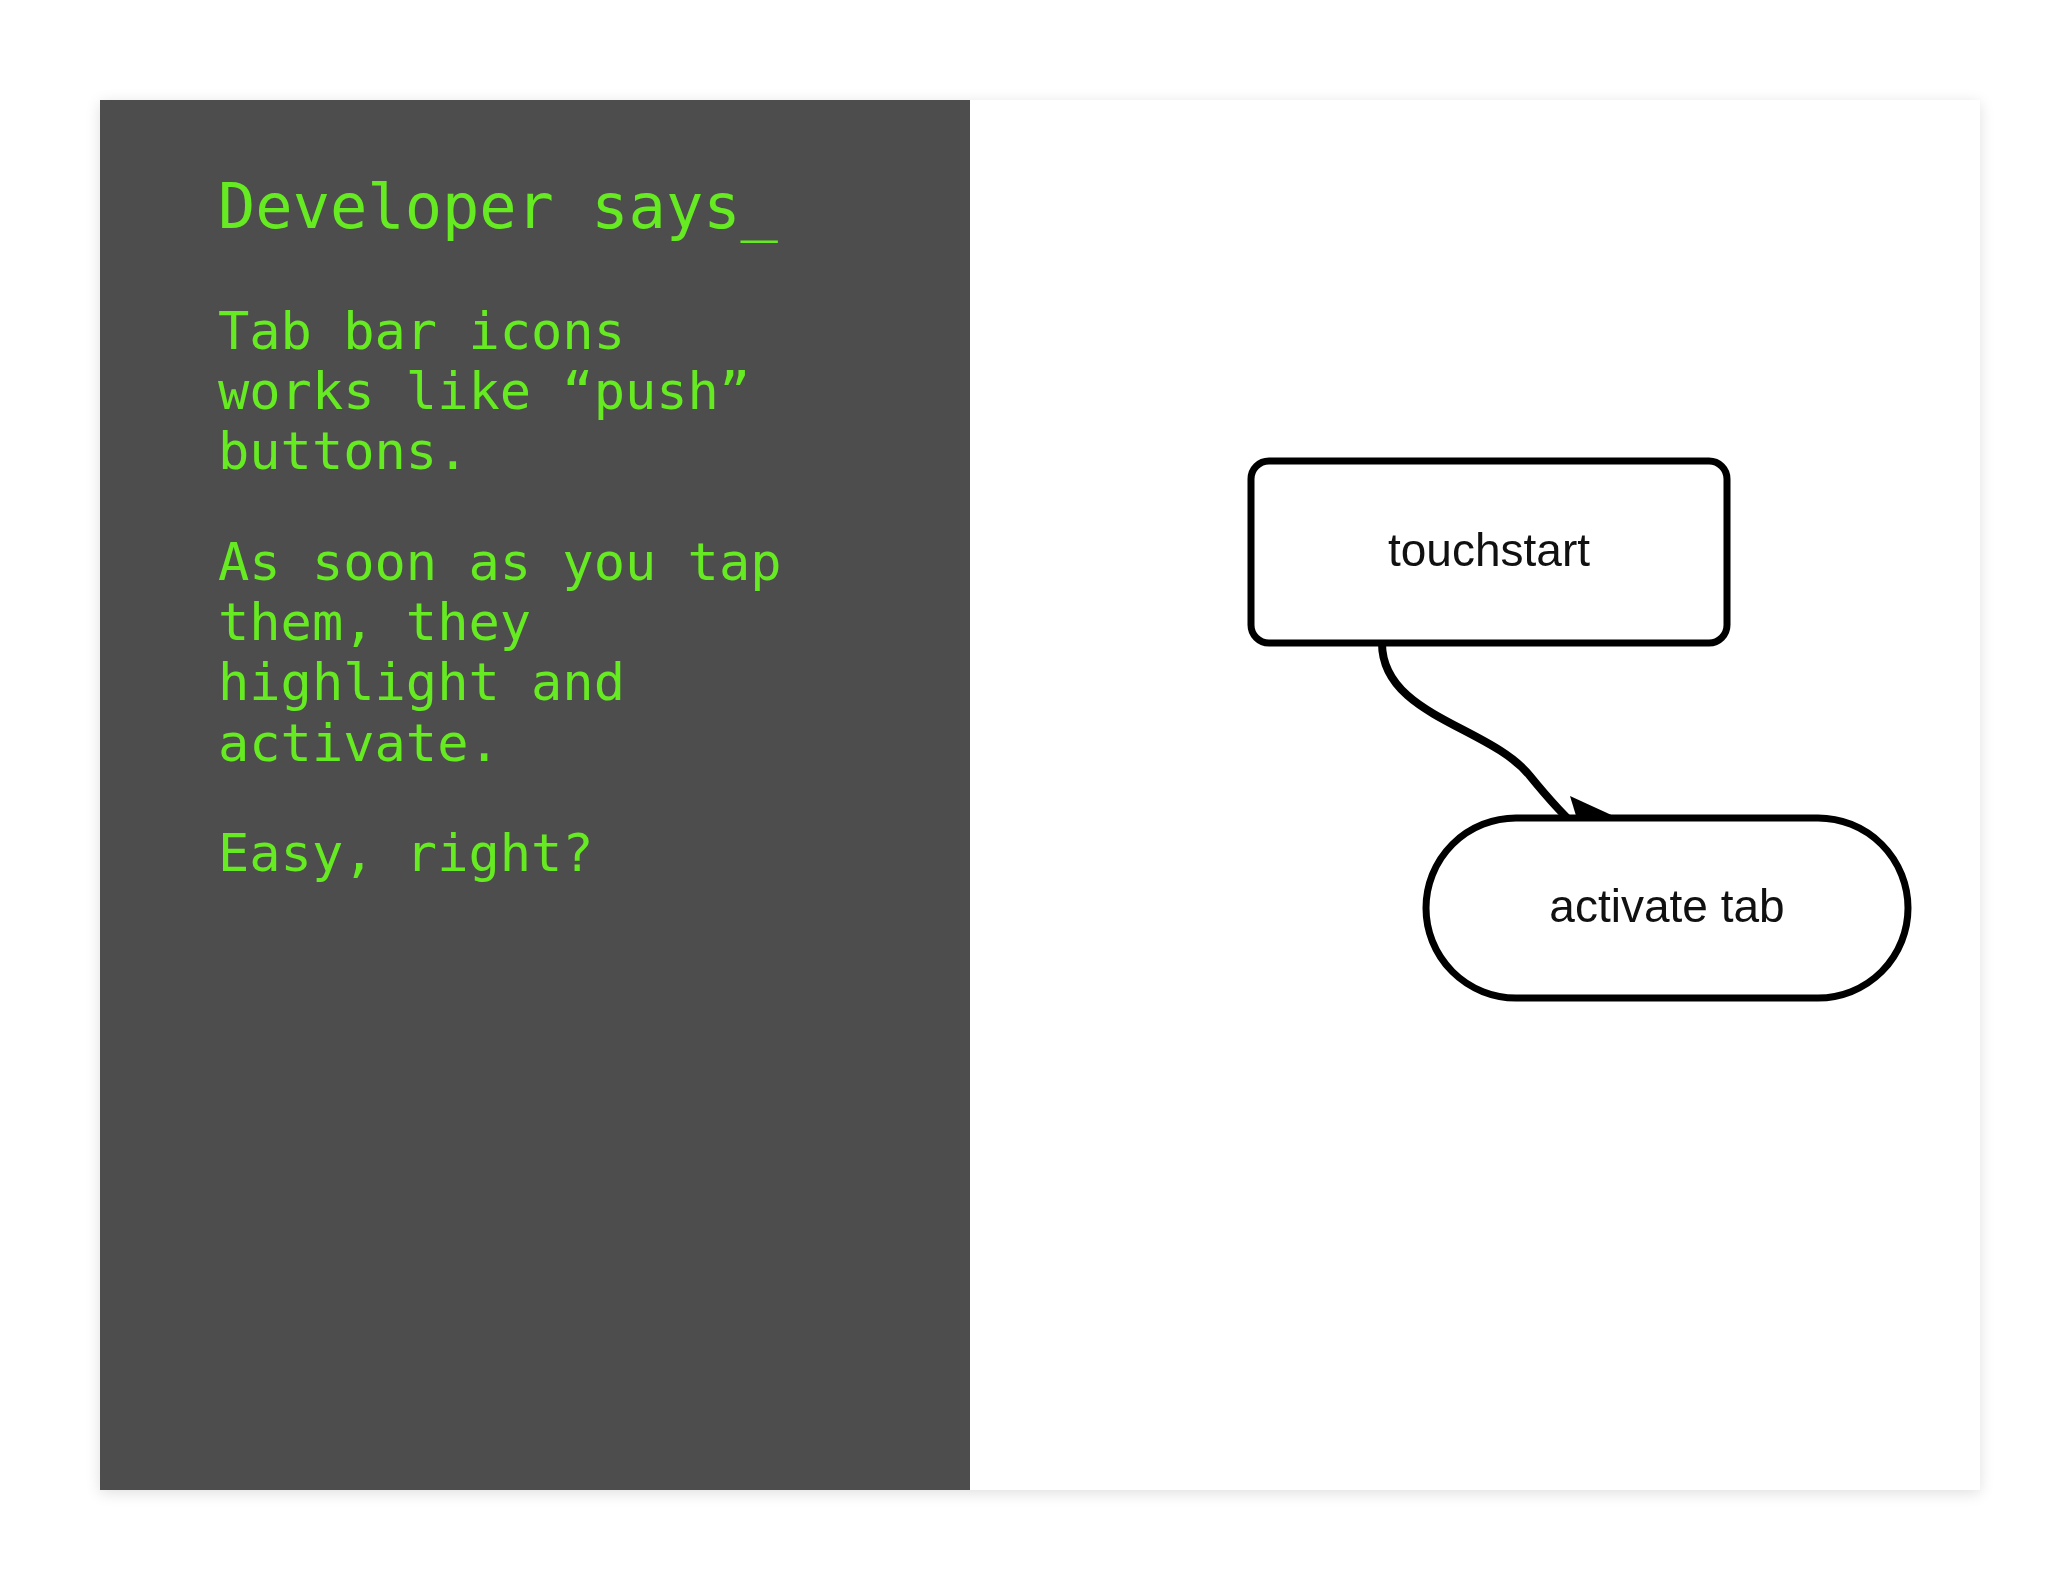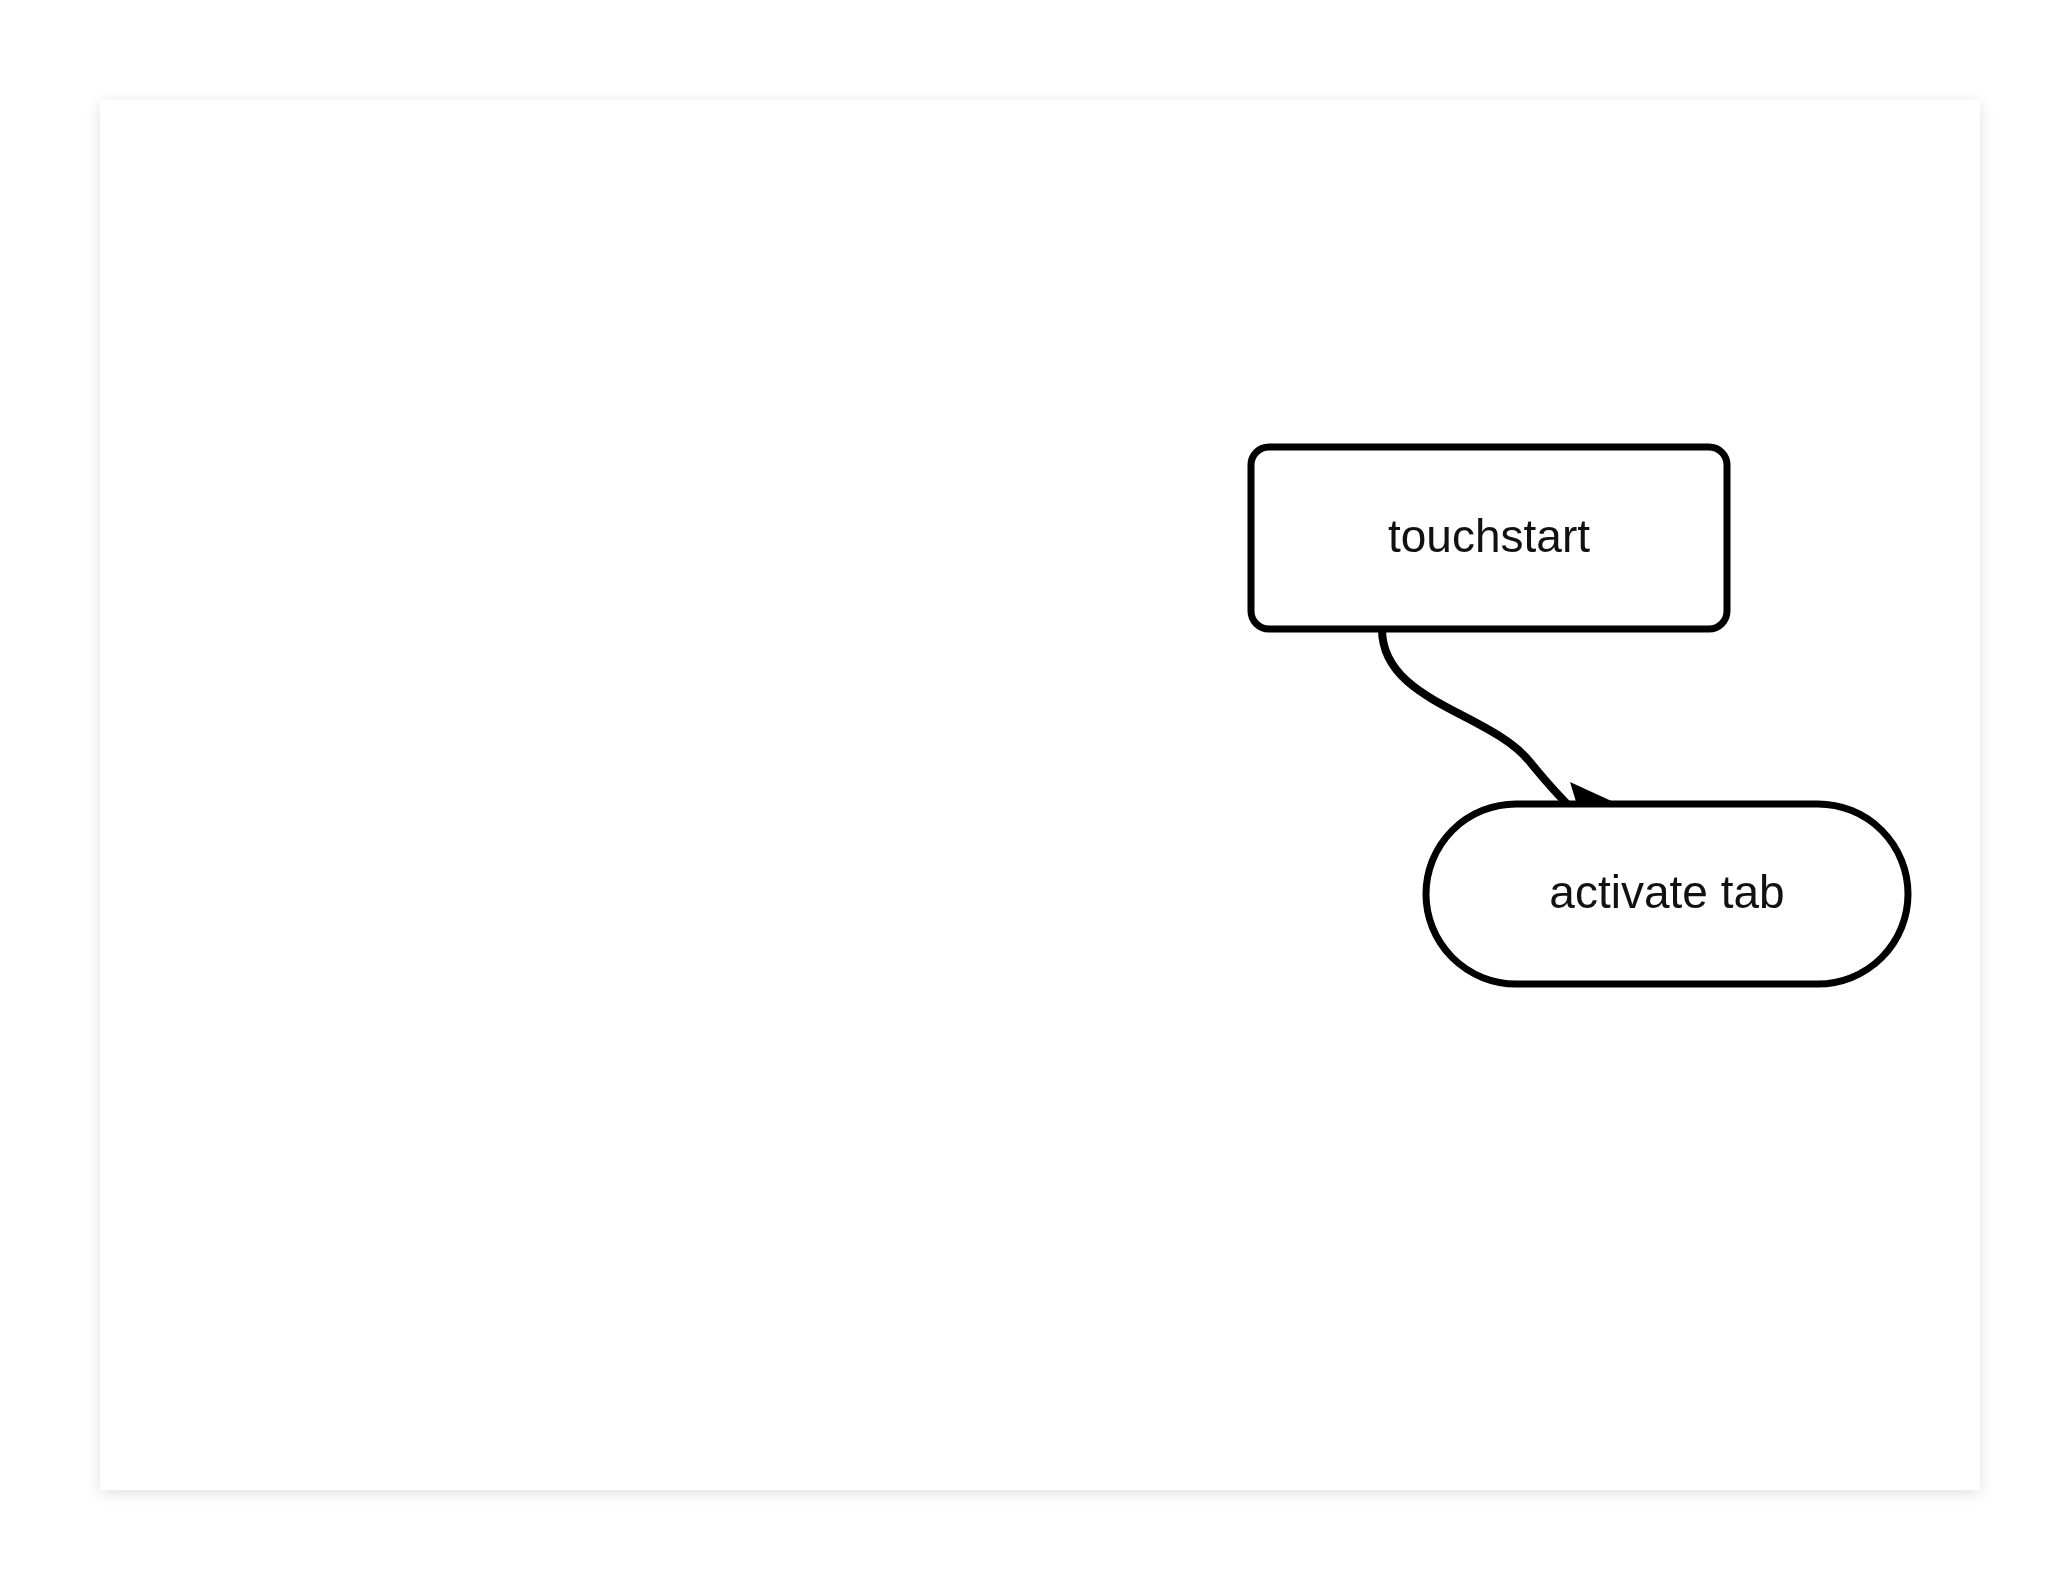--- a/index.html
+++ b/index.html
@@ -60,21 +60,21 @@
     color: #66ea21;
     white-space: pre-line;
     margin: 0 0 50px 0;
   }
   .panel-para:last-child { margin-bottom: 0; }
 
   
   #diagram-area {
     position: absolute;
     left: 870px;
-    top: 2px;
+    top: 16px;
     width: 852px;
     height: 1390px;
     background: #ffffff;
   }
 
   #flow-svg {
     position: absolute;
     left: 0;
     top: 0;
     width: 1010px;
@@ -101,20 +101,38 @@
   .edge-head {
     fill: #000000;
     stroke: none;
   }
 </style>
 </head>
 <body>
 
 <div id="slide">
 
+  <div id="dark-panel">
+    <div id="panel-text">
+
+      <div class="panel-title">Developer says_</div>
+
+      <div class="panel-para">Tab bar icons
+works like “push”
+buttons.</div>
+
+      <div class="panel-para">As soon as you tap
+them, they
+highlight and
+activate.</div>
+
+      <div class="panel-para">Easy, right?</div>
+
+    </div>
+  </div>
 
   <div id="diagram-area">
     <svg id="flow-svg" viewBox="0 0 1010 1390">
 
       <g>
         <path class="edge-path" d="M 412 527 C 412 600, 520 610, 560 660 C 590 697, 605 710, 614 718"></path>
         <polygon class="edge-head" points="600,680 648,702 614,726"></polygon>
       </g>
 
       <g>

